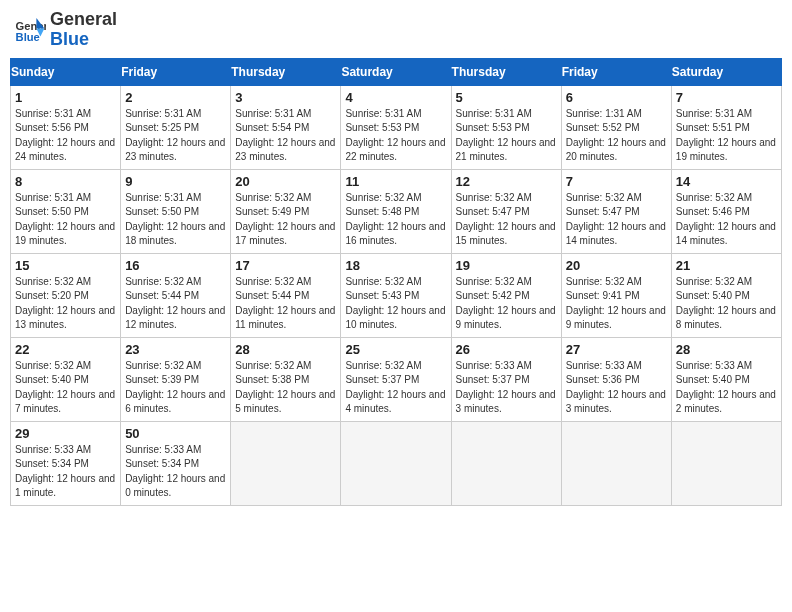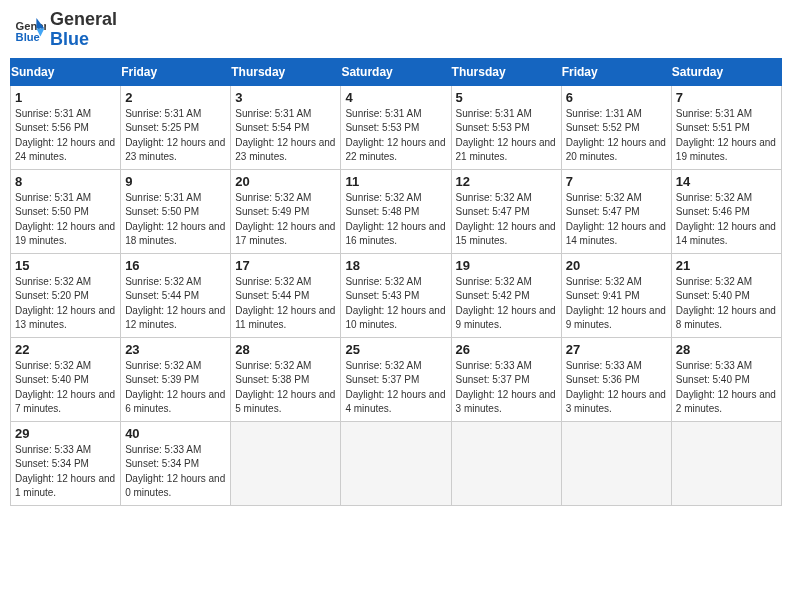--- a/index.html
+++ b/index.html
@@ -321,21 +321,21 @@
       </tr>
       <tr>
         <td>
           <span class="day-num">29</span>
           <div class="day-detail">Sunrise: 5:33 AM
 Sunset: 5:34 PM
 Daylight: 12 hours
 and 1 minute.</div>
         </td>
         <td>
-          <span class="day-num">40</span>
+          <span class="day-num">50</span>
           <div class="day-detail">Sunrise: 5:33 AM
 Sunset: 5:34 PM
 Daylight: 12 hours
 and 0 minutes.</div>
         </td>
         <td class="empty"></td>
         <td class="empty"></td>
         <td class="empty"></td>
         <td class="empty"></td>
         <td class="empty"></td>

